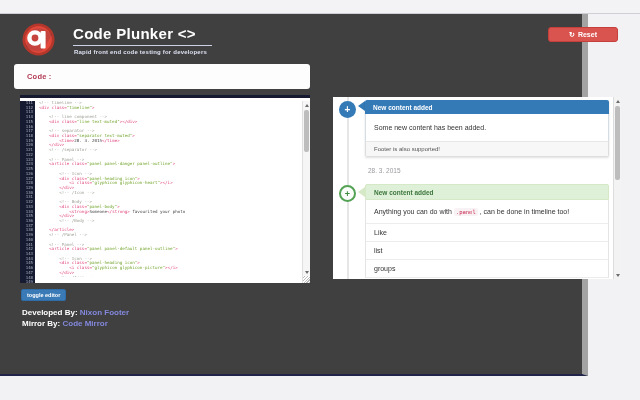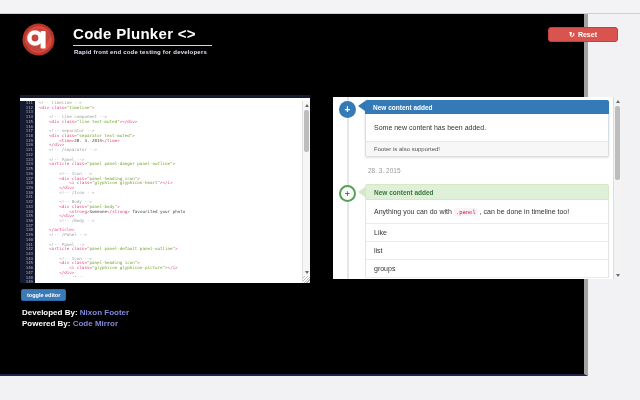--- a/index.html
+++ b/index.html
@@ -2,22 +2,22 @@
 <html><head>
 <meta charset="utf-8">
 <style>
   html,body{margin:0;padding:0}
   body{width:640px;height:400px;position:relative;overflow:hidden;background:#f2f2f4;
        font-family:"Liberation Sans",sans-serif;}
   .abs{position:absolute}
 
   .top-strip{top:0;left:0;width:640px;height:13px;background:#f3f3f5;border-bottom:1px solid #cfcfd6}
 
-  .app{top:14px;left:0;width:588px;height:362px;background:#000000;
-       border-right:4px solid #a3a3a3;border-bottom:2px solid #20234a;box-sizing:border-box}
+  .app{top:14px;left:0;width:588px;height:362px;background:#404040;
+       border-right:6px solid #a3a3a3;border-bottom:2px solid #20234a;box-sizing:border-box}
 
   
   .logo{left:22px;top:9px;width:33px;height:33px}
   .title{left:73px;top:11px;font-size:15px;line-height:17px;font-weight:bold;color:#ffffff;letter-spacing:.3px}
   .title-underline{left:73px;top:31px;width:139px;height:1px;background:#ccd1e6}
   .subtitle{left:74px;top:35px;font-size:6px;font-weight:bold;color:#dde1f2;letter-spacing:.2px}
   .reset-btn{left:548px;top:13px;width:70px;height:15px;background:#d9534f;border:1px solid #c5403b;
              border-radius:3px;color:#fff;font-size:7px;font-weight:bold;display:flex;align-items:center;
              justify-content:center;gap:3px;box-sizing:border-box;cursor:pointer}
   .reset-icon{font-size:7px;line-height:7px}
@@ -110,20 +110,23 @@
     <circle cx="13" cy="15" r="5.6" fill="none" stroke="#ffffff" stroke-width="4.4"></circle>
   </svg>
   <div class="abs title">Code Plunker &lt;&gt;</div>
   <div class="abs title-underline"></div>
   <div class="abs subtitle">Rapid front end code testing for developers</div>
   <div class="abs reset-btn">
     <span class="reset-icon">↻</span>
     <span>Reset</span>
   </div>
 
+  <div class="abs sec-head code-head">
+    <span>Code :</span>
+  </div>
 
   <div class="abs editor">
     <div class="gutter">
         <div class="ln">111</div>
         <div class="ln">112</div>
         <div class="ln">113</div>
         <div class="ln">114</div>
         <div class="ln">115</div>
         <div class="ln">116</div>
         <div class="ln">117</div>
@@ -213,21 +216,21 @@
   </div>
 
   <div class="abs toggle-btn">
     <span>toggle editor</span>
   </div>
   <div class="abs foot-line foot1">
     <span>Developed By:</span>
     <a>Nixon Footer</a>
   </div>
   <div class="abs foot-line foot2">
-    <span>Powered By:</span>
+    <span>Mirror By:</span>
     <a>Code Mirror</a>
   </div>
 
   <div class="abs output">
     <div class="tl-line"></div>
 
     <div class="tl-icon icon-primary">
       <span>+</span>
     </div>
     <div class="notch notch1"></div>

